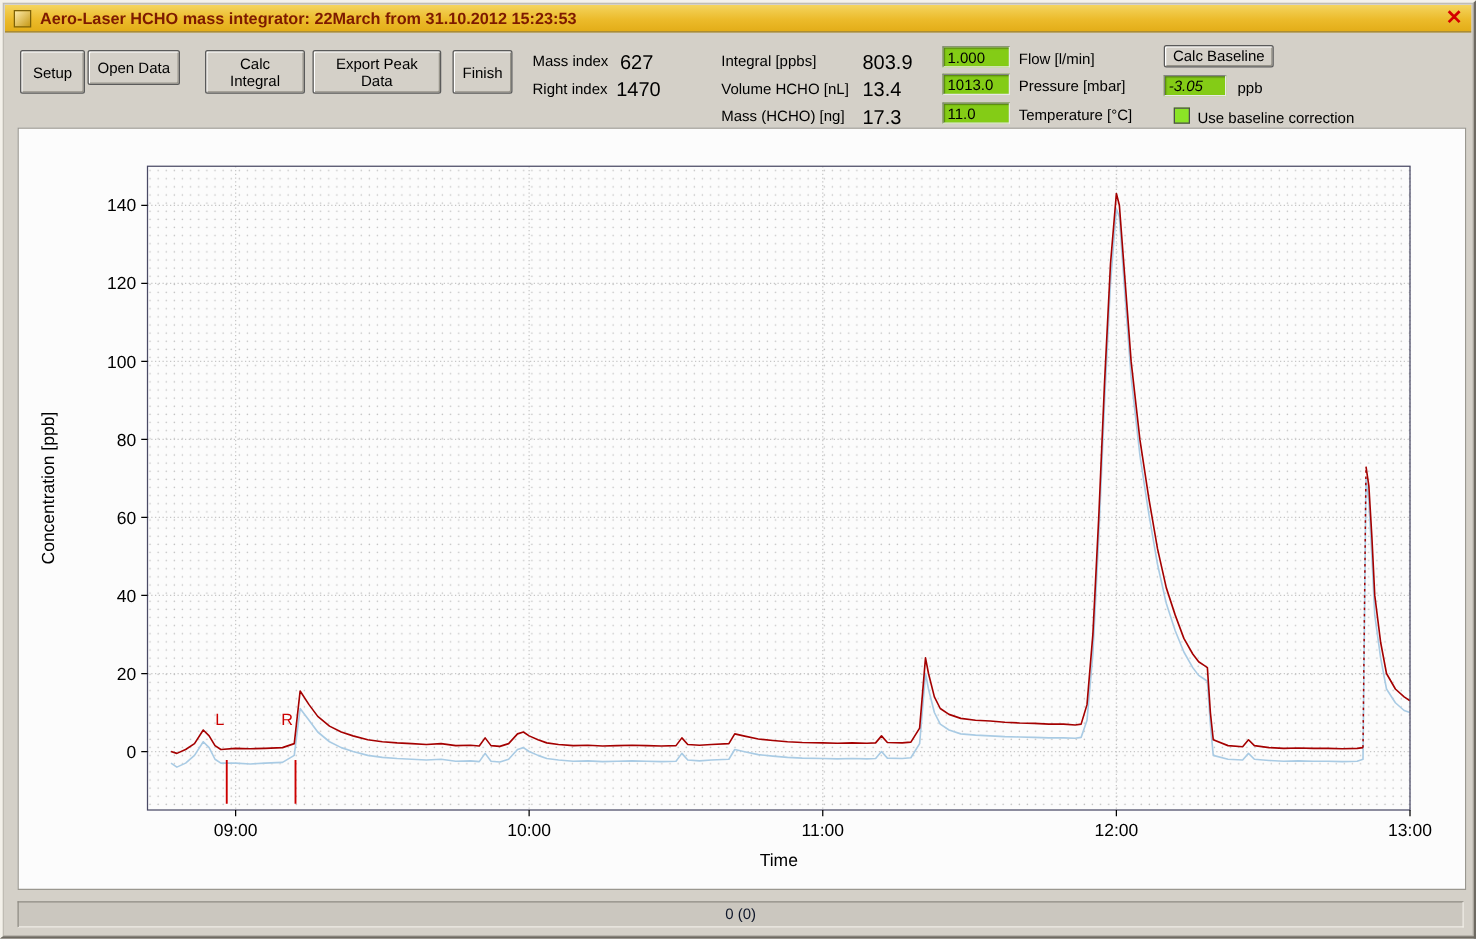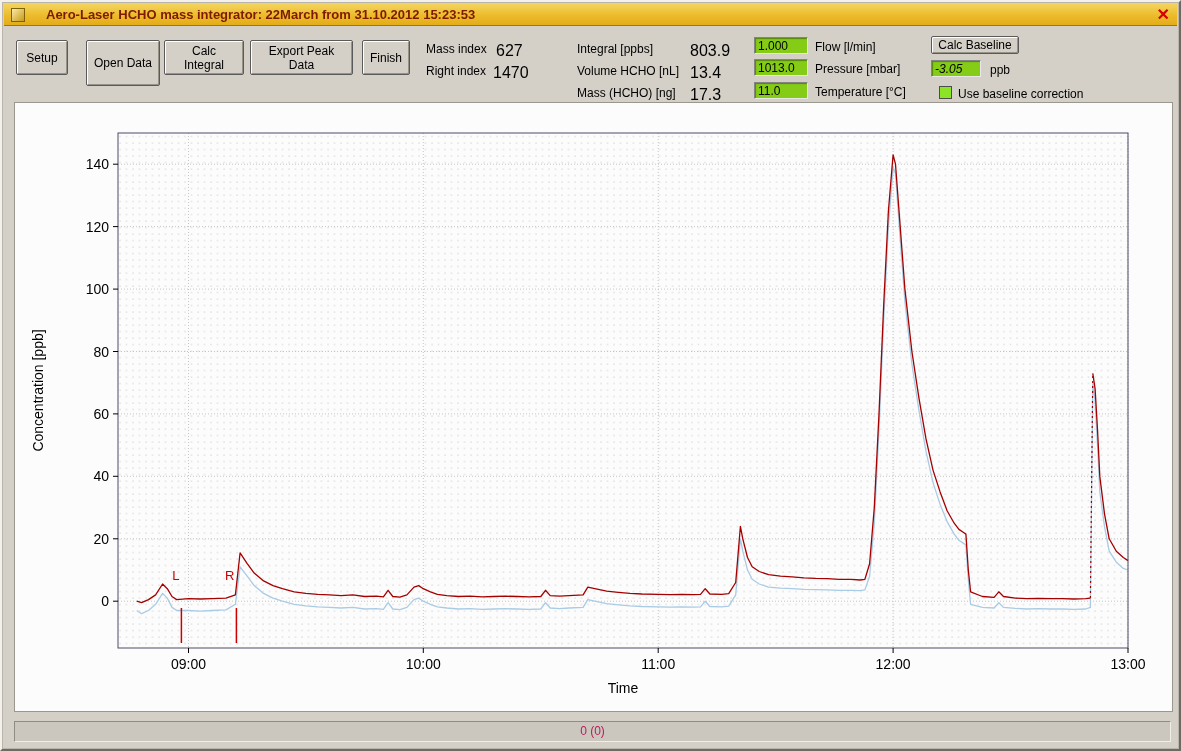--- a/index.html
+++ b/index.html
@@ -12,21 +12,21 @@
     border:2px solid;border-color:#f4f1ea #6e6a62 #6e6a62 #f4f1ea;
     box-shadow:inset 0 0 0 1px #b9b5ad;
   }
   .titlebar{
     position:absolute;left:2px;top:2px;right:2px;height:21px;
     background:linear-gradient(180deg,#f4d45e 0%,#ecbb2b 55%,#e3ad18 100%);
     display:flex;align-items:center;padding:0 7px;
     border-bottom:1px solid #9c7a10;
   }
   .title-icon{width:12px;height:12px;margin-right:7px;background:linear-gradient(135deg,#fbe9a8,#c79a17);border:1px solid #7d6208;}
-  .title-text{font-size:13px;font-weight:bold;color:#7d1a00;white-space:nowrap;margin-left:14px;}
+  .title-text{font-size:13px;font-weight:bold;color:#7d1a00;white-space:nowrap;}
   .close{margin-left:auto;color:#d40000;font-weight:900;font-size:16px;line-height:16px;cursor:default;}
   .btn{
     position:absolute;background:#d4d0c8;font-family:"Liberation Sans",sans-serif;
     font-size:12px;color:#000;
     border:1px solid #5a5a5a;border-radius:2px;
     box-shadow:inset 1px 1px 0 #ffffff,inset -1px -1px 0 #969389;
     cursor:default;
   }
   .lbl{position:absolute;font-size:12px;white-space:nowrap;}
   .val{position:absolute;font-size:16px;white-space:nowrap;}
@@ -40,36 +40,36 @@
     position:absolute;left:12px;top:100px;width:1157px;height:608px;
     background:#fcfcfc;border:1px solid #9a978f;
   }
   #chart{position:absolute;inset:0;}
   .checkbox{
     position:absolute;width:11px;height:11px;border:1px solid #4d4d4d;background:#8be426;
   }
   .statusbar{
     position:absolute;left:12px;top:719px;width:1155px;height:19px;
     background:#cbc7bf;border:1px solid #8f8c84;border-bottom-color:#f1eee7;border-right-color:#f1eee7;
-    text-align:center;font-size:12px;line-height:18px;color:#be185d;
+    text-align:center;font-size:12px;line-height:18px;color:#0f172a;
   }
 </style>
 </head>
 <body>
 
 <div class="window">
 
   <div class="titlebar">
     <span class="title-icon"></span>
     <span class="title-text">Aero-Laser HCHO mass integrator: 22March from 31.10.2012 15:23:53</span>
     <span class="close">✕</span>
   </div>
 
   <button class="btn" style="left:14px;top:38px;width:52px;height:35px">Setup</button>
-  <button class="btn" style="left:84px;top:38px;width:74px;height:46px">Open Data</button>
+  <button class="btn" style="left:68px;top:38px;width:74px;height:28px">Open Data</button>
   <button class="btn" style="left:162px;top:38px;width:80px;height:35px">Calc Integral</button>
   <button class="btn" style="left:248px;top:38px;width:103px;height:35px">Export Peak Data</button>
   <button class="btn" style="left:360px;top:38px;width:48px;height:35px">Finish</button>
 
   <span class="lbl" style="left:424px;top:40px">Mass index</span>
   <span class="val" style="left:494px;top:40px">627</span>
   <span class="lbl" style="left:424px;top:62px">Right index</span>
   <span class="val" style="left:491px;top:62px">1470</span>
 
   <span class="lbl" style="left:575px;top:40px">Integral [ppbs]</span>

